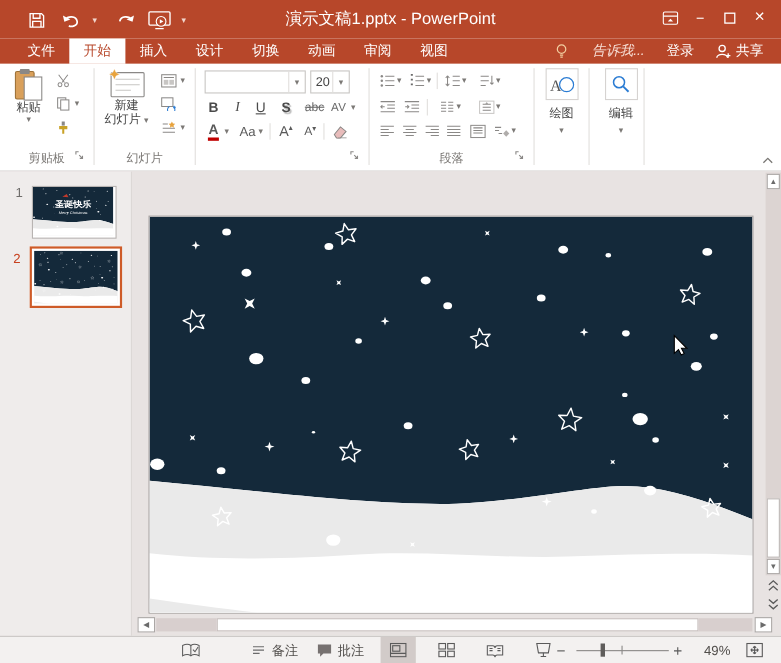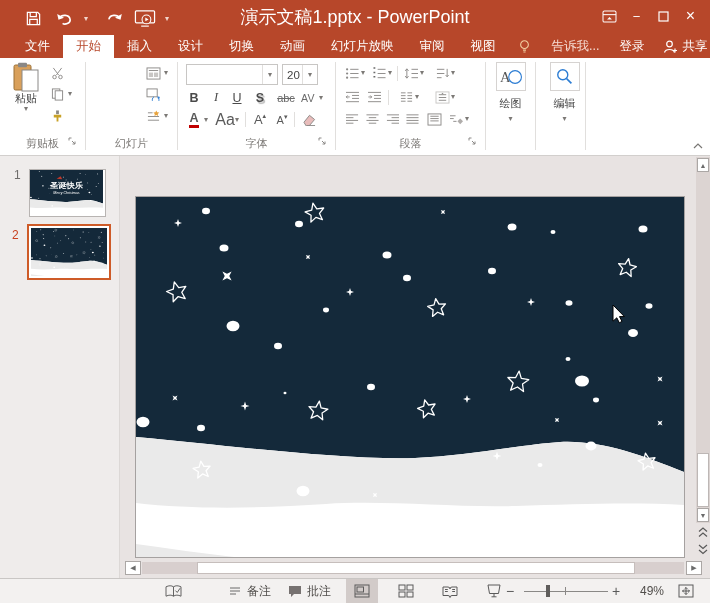--- a/index.html
+++ b/index.html
@@ -5,31 +5,31 @@
   *{box-sizing:border-box;margin:0;padding:0;}
   html,body{width:710px;height:603px;overflow:hidden;}
   body{font-family:"Liberation Sans","DejaVu Sans",sans-serif;-webkit-font-smoothing:antialiased;}
   #app{position:relative;width:710px;height:603px;background:#fff;font-size:12px;color:#444;}
 
   
   .titlebar{position:absolute;left:0;top:0;width:710px;height:35px;background:#B7472A;}
   .qat{position:absolute;left:22px;top:5px;display:flex;align-items:center;gap:9px;height:26px;}
   .qat .qbtn{display:flex;align-items:center;justify-content:center;width:22px;height:22px;}
   .qat .qcaret{color:#f2d5cb;font-size:8px;width:10px;}
-  .wintitle{position:absolute;left:0;top:0;width:100%;height:35px;line-height:35px;text-align:center;color:#fff;font-size:18px;pointer-events:none;}
+  .wintitle{position:absolute;left:0;top:0;width:100%;height:35px;line-height:35px;text-align:center;color:#fff;font-size:15px;pointer-events:none;}
   .winctl{position:absolute;right:6px;top:0;height:32px;display:flex;align-items:center;}
   .winctl .wbtn{width:27px;height:28px;display:flex;align-items:center;justify-content:center;color:#fff;font-size:13px;}
 
   
   .tabrow{position:absolute;left:0;top:35px;width:710px;height:23px;background:#B7472A;display:flex;align-items:stretch;font-size:12.5px;color:#fff;}
   .tab{padding:0 13px;line-height:23px;white-space:nowrap;}
   .tab.file{margin-left:12px;}
   .tab.active{background:#fff;color:#B7472A;}
   .tabrow .right{margin-left:auto;display:flex;align-items:center;margin-right:8px;}
-  .tellme{display:flex;align-items:center;gap:22px;color:#f6ddd4;padding:0 10px;white-space:nowrap;}
+  .tellme{display:flex;align-items:center;gap:22px;color:#f6ddd4;padding:0 10px;white-space:nowrap;font-style:italic;}
   .signin{padding:0 10px;white-space:nowrap;}
   .share{display:flex;align-items:center;gap:4px;padding:0 8px;white-space:nowrap;}
 
   
   .ribbon{position:absolute;left:0;top:58px;width:710px;height:98px;background:#fff;border-bottom:1px solid #D2CFCD;}
   .vsep{position:absolute;top:4px;height:88px;width:1px;background:#E1DFDD;}
   .grp{position:absolute;top:0;height:97px;}
   .grplabel{position:absolute;left:0;right:0;top:78px;text-align:center;font-size:11px;color:#7C7976;}
   .launcher{position:absolute;width:12px;height:12px;top:79px;}
   .bigbtn{position:absolute;display:flex;flex-direction:column;align-items:center;}
@@ -129,21 +129,20 @@
     </div>
   </div>
 
   <div class="tabrow">
     <span class="tab file">文件</span>
     <span class="tab active">开始</span>
     <span class="tab">插入</span>
     <span class="tab">设计</span>
     <span class="tab">切换</span>
     <span class="tab">动画</span>
-    <span class="tab">幻灯片放映</span>
     <span class="tab">审阅</span>
     <span class="tab">视图</span>
     <span class="right">
       <span class="tellme">
         <svg width="11" height="15" viewBox="0 0 12 16">
             <circle cx="6" cy="6" r="4.2" fill="none" stroke="#F2CEA0" stroke-width="1.2"></circle>
             <path d="M4.4 12 h3.2 M4.8 14 h2.4" stroke="#F2CEA0" stroke-width="1.2"></path>
           </svg>
         <span>告诉我...</span>
       </span>
@@ -194,20 +193,29 @@
       <div class="grplabel">剪贴板</div>
       <span class="launcher" style="left:68px;">
         <svg width="10" height="10" viewBox="0 0 10 10">
             <path d="M1 3.5 V1 h2.5 M4 4 l3 3 M7 4.5 v2.5 h-2.5" fill="none" stroke="#8A8886"></path>
           </svg>
       </span>
     </div>
     <div class="vsep" style="left:85px;"></div>
 
     <div class="grp" style="left:86px;width:91px;">
+      <div class="bigbtn" style="left:5px;top:4px;width:48px;">
+        <svg width="36" height="28" viewBox="0 0 36 28">
+            <rect x="4" y="4" width="30" height="22" rx="1" fill="#fff" stroke="#8A8886"></rect>
+            <path d="M8 10 h22 M8 15 h22 M8 20 h14" stroke="#C8C6C4"></path>
+            <path d="M7 0.5 l1.6 3.4 3.4 1.6 -3.4 1.6 L7 10.5 l-1.6-3.4 L2 5.5 l3.4-1.6 z" fill="#E8A33D" stroke="#fff" stroke-width="0.5"></path>
+          </svg>
+        <span class="t">新建</span>
+        <span class="t"><span>幻灯片</span> <span class="caret">▾</span></span>
+      </div>
       <span class="smbtn" style="left:57px;top:6px;">
         <svg width="15" height="13" viewBox="0 0 16 14">
             <rect x="1" y="1" width="14" height="12" fill="none" stroke="#8A8886"></rect>
             <path d="M3 3.8 h10" stroke="#8A8886"></path>
             <rect x="3" y="6" width="4.5" height="4.8" fill="#C8C6C4"></rect>
             <rect x="8.5" y="6" width="4.5" height="4.8" fill="#C8C6C4"></rect>
           </svg>
       </span>
       <span class="caret" style="position:absolute;left:78px;top:11px;">▾</span>
       <span class="smbtn" style="left:57px;top:27px;">
@@ -241,39 +249,38 @@
       <span class="smbtn fl" style="left:28px;top:30px;font-style:italic;font-family:'Liberation Serif','DejaVu Serif',serif;">I</span>
       <span class="smbtn fl" style="left:49px;top:30px;text-decoration:underline;">U</span>
       <span class="smbtn fl" style="left:72px;top:30px;font-weight:bold;text-shadow:1.5px 1.5px 1px #bbb;">S</span>
       <span class="smbtn" style="left:98px;top:30px;font-size:11px;text-decoration:line-through;color:#6a6a6a;">abc</span>
       <span class="smbtn" style="left:120px;top:30px;font-size:10.5px;color:#6a6a6a;letter-spacing:0.5px;">AV</span>
       <span class="caret" style="position:absolute;left:141px;top:36px;">▾</span>
       <span class="smbtn" style="left:6px;top:52px;">
         <span style="font-size:12.5px;font-weight:bold;color:#5a5a5a;border-bottom:3px solid #C00000;line-height:13px;">A</span>
       </span>
       <span class="caret" style="position:absolute;left:26px;top:58px;">▾</span>
-      <span class="smbtn" style="left:37px;top:52px;font-size:16px;color:#5a5a5a;">Aa</span>
+      <span class="smbtn" style="left:37px;top:52px;font-size:12px;color:#5a5a5a;">Aa</span>
       <span class="caret" style="position:absolute;left:57px;top:58px;">▾</span>
       <span class="rsep" style="left:67px;top:54px;"></span>
       <span class="smbtn" style="left:72px;top:52px;">
           <span style="font-size:13px;color:#5a5a5a;">A</span>
           <span style="font-size:7px;color:#5a5a5a;margin-bottom:7px;">▴</span>
         </span>
       <span class="smbtn" style="left:94px;top:52px;">
           <span style="font-size:11px;color:#5a5a5a;">A</span>
           <span style="font-size:7px;color:#5a5a5a;margin-bottom:6px;">▾</span>
         </span>
       <span class="rsep" style="left:116px;top:54px;"></span>
       <span class="smbtn" style="left:121px;top:52px;">
         <svg width="15" height="13" viewBox="0 0 16 14">
             <path d="M2 10 l6-7.5 5.5 4.5 -6 7 h-3 z" fill="#E8BCBB" stroke="#8A8886"></path>
             <path d="M5 13.5 h9" stroke="#8A8886"></path>
           </svg>
       </span>
-      <div class="grplabel">字体</div>
       <span class="launcher" style="left:140px;">
         <svg width="10" height="10" viewBox="0 0 10 10">
             <path d="M1 3.5 V1 h2.5 M4 4 l3 3 M7 4.5 v2.5 h-2.5" fill="none" stroke="#8A8886"></path>
           </svg>
       </span>
     </div>
     <div class="vsep" style="left:335px;"></div>
 
     <div class="grp" style="left:336px;width:149px;">
       <span class="smbtn" style="left:6px;top:6px;">

